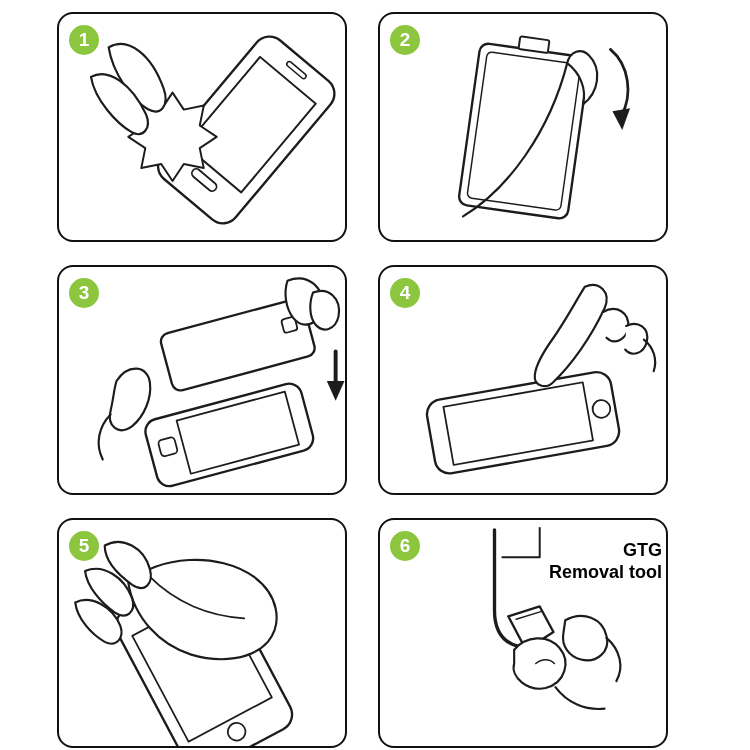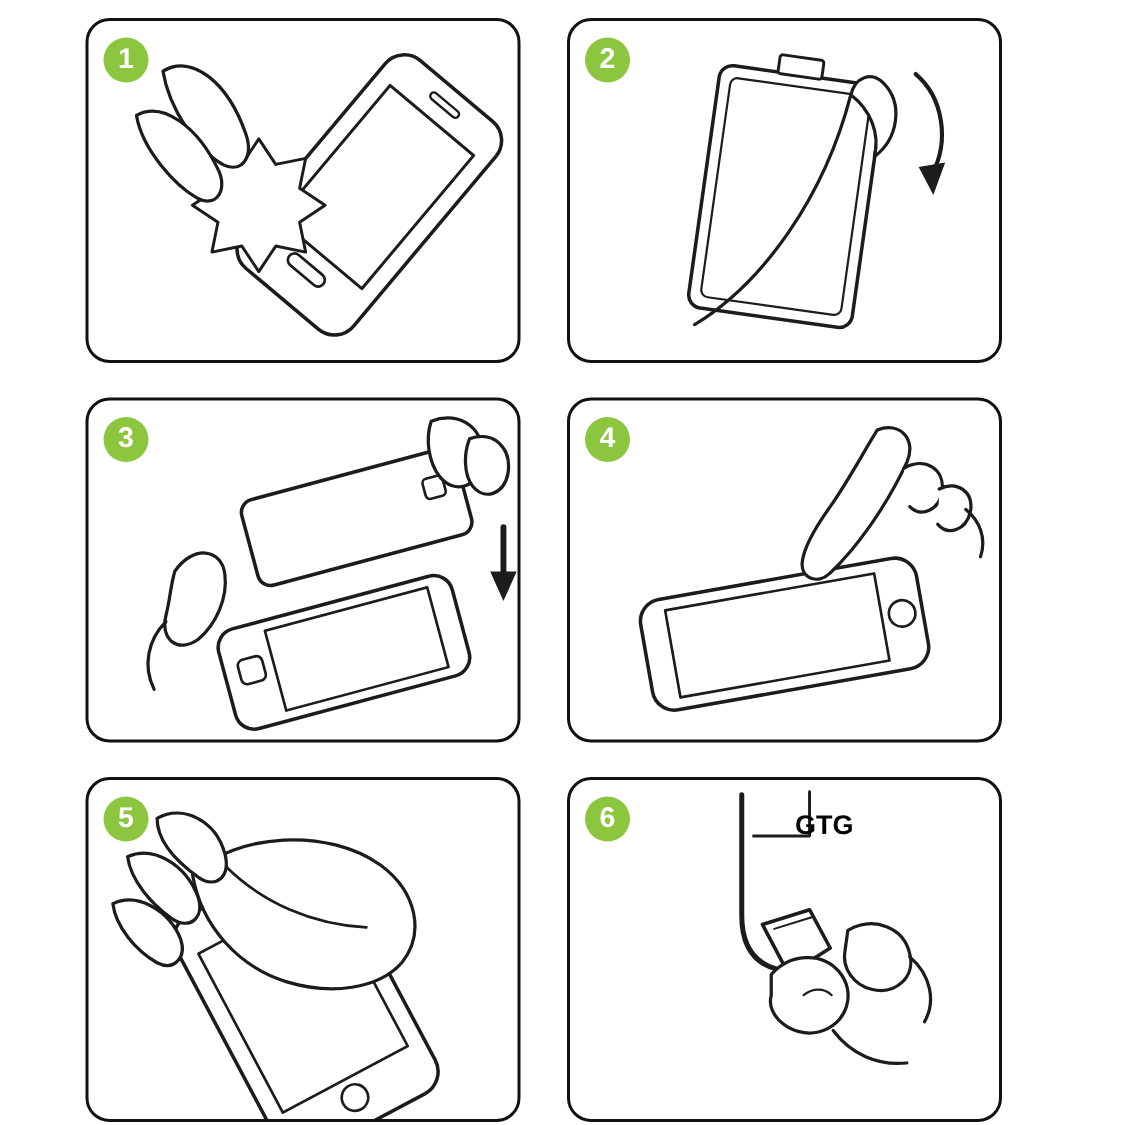--- a/index.html
+++ b/index.html
@@ -22,21 +22,21 @@
   .p5{left:57px;top:518px;}
   .p6{left:378px;top:518px;}
   .badge{
     position:absolute;left:10px;top:11px;width:30px;height:30px;border-radius:50%;
     background:var(--accent-green);color:#fff;font-weight:bold;font-size:19px;
     display:flex;align-items:center;justify-content:center;z-index:2;
   }
   .art{position:absolute;left:0;top:0;width:100%;height:100%;color:var(--line-color);}
   .art [stroke]{stroke-linecap:round;stroke-linejoin:round;}
   .tool-label{
-    position:absolute;left:150px;top:20px;width:132px;text-align:left;
+    position:absolute;left:150px;top:20px;width:132px;text-align:right;
     font-weight:bold;font-size:18px;line-height:1.2;color:#000;z-index:2;
   }
   .tool-label span{display:block;}
 </style>
 </head>
 <body>
 
 <div class="sheet">
 
   <section class="panel p1">
@@ -146,16 +146,17 @@
       <path d="M138,101 L164,93" fill="none" stroke="currentColor" stroke-width="1.4"></path>
       <path d="M188,102 C206,92 226,100 230,118 C234,134 220,146 204,142 C192,139 184,128 186,116 Z" fill="#fff" stroke="currentColor" stroke-width="2.2"></path>
       <path d="M136,132 C148,118 170,116 182,130 C194,144 188,166 168,171 C150,175 132,160 136,146 Z" fill="#fff" stroke="currentColor" stroke-width="2.2"></path>
       <path d="M158,146 C164,141 172,141 177,146" fill="none" stroke="currentColor" stroke-width="1.5"></path>
       <path d="M230,120 C244,132 248,150 240,164" fill="none" stroke="currentColor" stroke-width="2.2"></path>
       <path d="M178,170 C190,186 208,194 228,192" fill="none" stroke="currentColor" stroke-width="2.2"></path>
       <path d="M162,8 L162,38 L124,38" fill="none" stroke="currentColor" stroke-width="2"></path>
     </svg>
     <div class="tool-label">
       <span>GTG</span>
+      <span>Removal tool</span>
     </div>
   </section>
 
 </div>
 
 </body></html>

